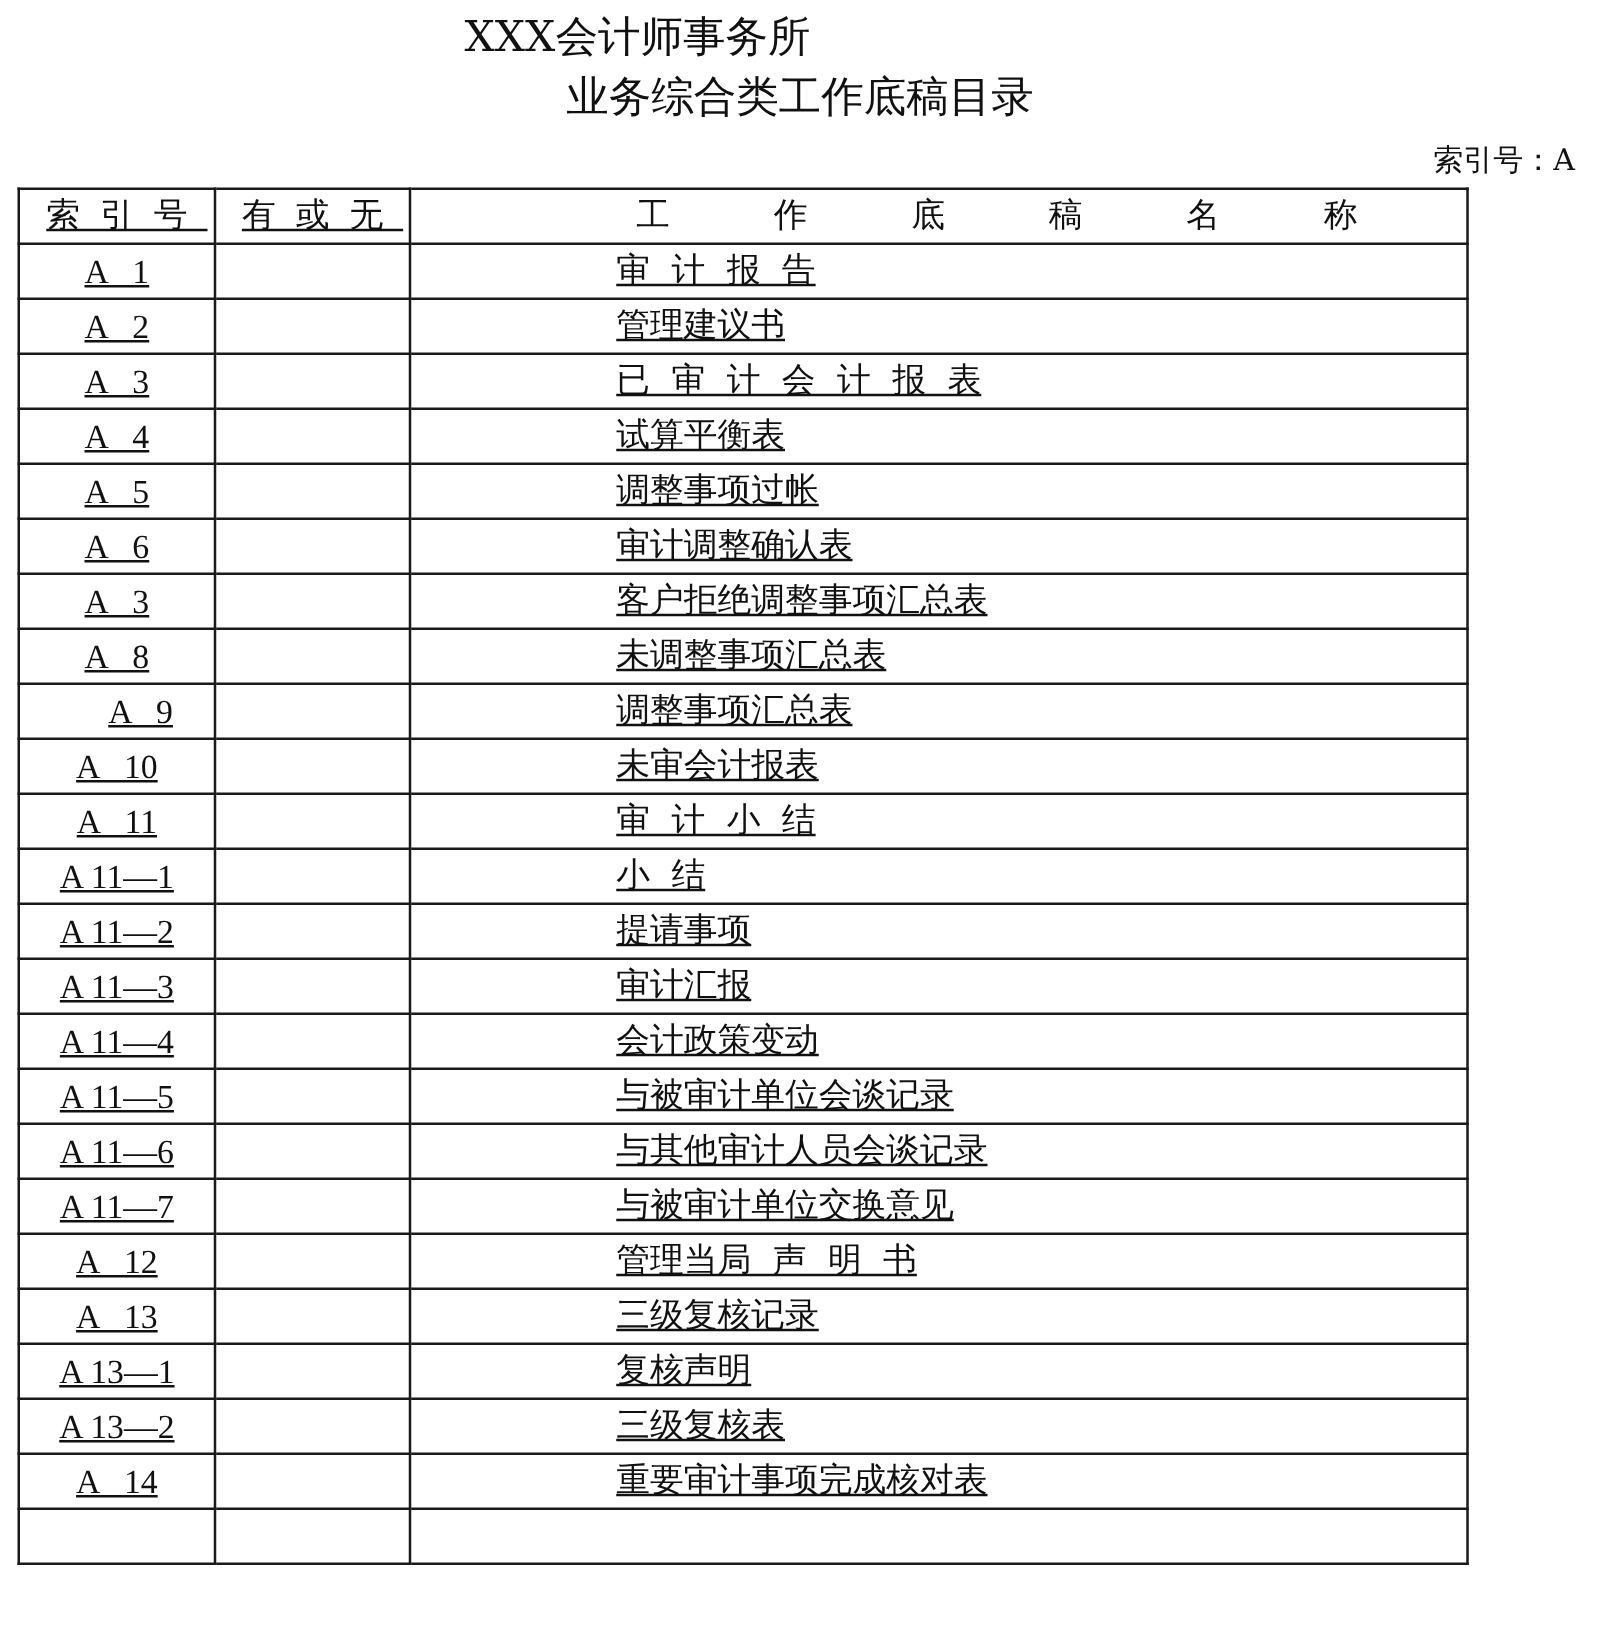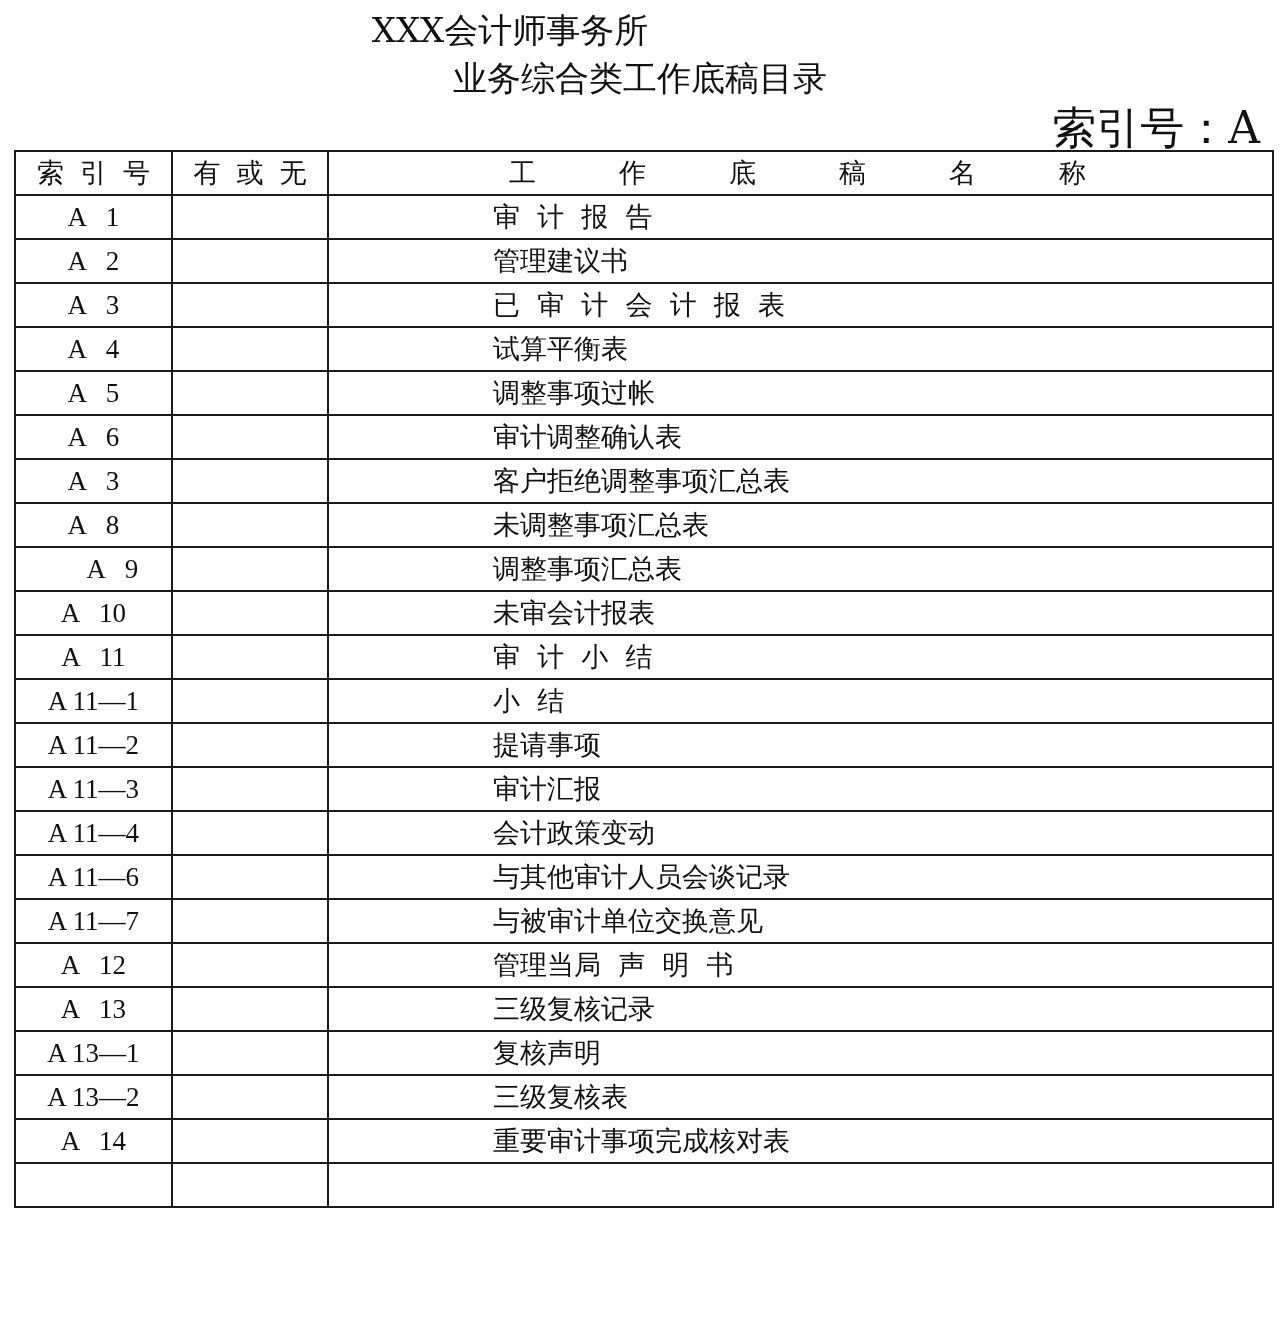--- a/index.html
+++ b/index.html
@@ -11,26 +11,27 @@
   .title1 {
     position: absolute; top: 8px; left: 0; width: 1020px; text-align: center;
     font-size: 34px; line-height: 44px; letter-spacing: 0px;
   }
   .title2 {
     position: absolute; top: 56px; left: 0; width: 1280px; text-align: center;
     font-size: 34px; line-height: 44px;
   }
   .index-label {
     position: absolute; top: 108px; right: 20px;
-    font-size: 44px; line-height: 40px;
+    font-size: 24px; line-height: 40px;
   }
   table.dir {
     position: absolute; top: 150px; left: 14px;
-    width: 1260px; border-collapse: collapse;
+    width: 1161px; border-collapse: collapse;
     table-layout: fixed;
+    text-decoration: underline;
   }
   table.dir td, table.dir th {
     border: 2px solid #1a1a1a;
     height: 42px; padding: 0; font-weight: normal;
     font-size: 27px; line-height: 42px; white-space: nowrap; overflow: hidden;
   }
   col.c1 { width: 157px; }
   col.c2 { width: 156px; }
   col.c3 { width: auto; }
   .hdr-idx, .hdr-has { text-align: center; letter-spacing: 16px; padding-left: 16px !important; }
@@ -132,20 +133,25 @@
         <td class="idx" style="white-space: pre;">A 11—3</td>
         <td class="has"></td>
         <td class="name" style="white-space: pre;">审计汇报</td>
       </tr>
       <tr>
         <td class="idx" style="white-space: pre;">A 11—4</td>
         <td class="has"></td>
         <td class="name" style="white-space: pre;">会计政策变动</td>
       </tr>
       <tr>
+        <td class="idx" style="white-space: pre;">A 11—5</td>
+        <td class="has"></td>
+        <td class="name" style="white-space: pre;">与被审计单位会谈记录</td>
+      </tr>
+      <tr>
         <td class="idx" style="white-space: pre;">A 11—6</td>
         <td class="has"></td>
         <td class="name" style="white-space: pre; margin-left: 36px;">与其他审计人员会谈记录</td>
       </tr>
       <tr>
         <td class="idx" style="white-space: pre;">A 11—7</td>
         <td class="has"></td>
         <td class="name" style="white-space: pre;">与被审计单位交换意见</td>
       </tr>
       <tr>

